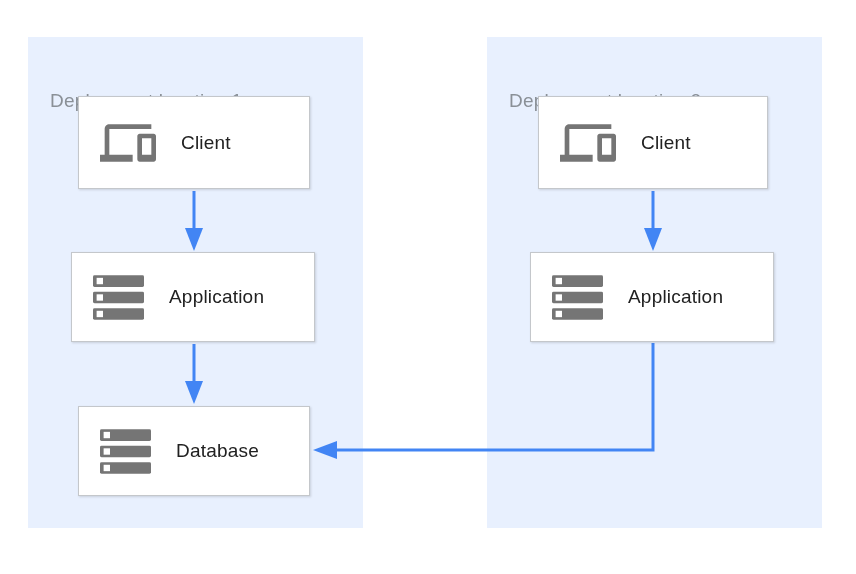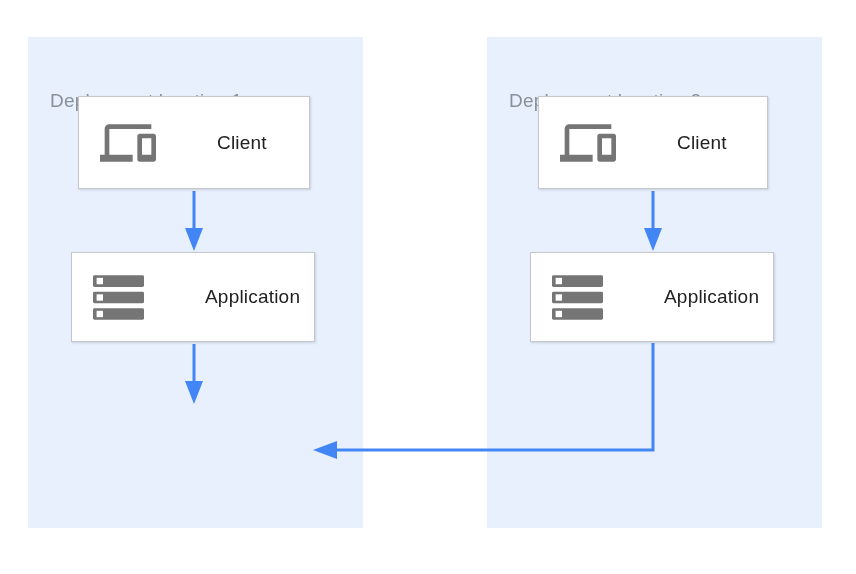--- a/index.html
+++ b/index.html
@@ -38,21 +38,20 @@
   }
   .node{
     position:absolute;
     background:var(--box-bg);
     border:1px solid var(--box-border);
     box-shadow:1px 1px 2px rgba(60,64,67,.18);
     display:flex;
     align-items:center;
     padding-left:21px;
     box-sizing:border-box;
-    gap:36px;
   }
   .n-client1{left:78px;top:96px;width:232px;height:93px;}
   .n-app1{left:71px;top:252px;width:244px;height:90px;}
   .n-db1{left:78px;top:406px;width:232px;height:90px;}
   .n-client2{left:538px;top:96px;width:230px;height:93px;}
   .n-app2{left:530px;top:252px;width:244px;height:90px;}
   .node .icon{
     display:flex;align-items:center;justify-content:center;
     margin-right:25px;
     flex:0 0 auto;
@@ -121,20 +120,35 @@
           <rect x="0" y="15.5" width="24" height="5.5" rx="0.7"></rect>
           <rect x="1.7" y="1.25" width="3" height="3" fill="#ffffff"></rect>
           <rect x="1.7" y="9" width="3" height="3" fill="#ffffff"></rect>
           <rect x="1.7" y="16.75" width="3" height="3" fill="#ffffff"></rect>
         </g>
       </svg>
     </span>
     <span class="node-label">Application</span>
   </div>
 
+  <div class="node n-db1">
+    <span class="icon">
+      <svg width="51" height="45" viewBox="0 0 24 21">
+        <g fill="#757575">
+          <rect x="0" y="0" width="24" height="5.5" rx="0.7"></rect>
+          <rect x="0" y="7.75" width="24" height="5.5" rx="0.7"></rect>
+          <rect x="0" y="15.5" width="24" height="5.5" rx="0.7"></rect>
+          <rect x="1.7" y="1.25" width="3" height="3" fill="#ffffff"></rect>
+          <rect x="1.7" y="9" width="3" height="3" fill="#ffffff"></rect>
+          <rect x="1.7" y="16.75" width="3" height="3" fill="#ffffff"></rect>
+        </g>
+      </svg>
+    </span>
+    <span class="node-label">Database</span>
+  </div>
 
   <div class="node n-client2">
     <span class="icon">
       <svg width="56" height="56" viewBox="0 0 24 24">
         <path d="M4 6h18V4H4c-1.1 0-2 .9-2 2v11H0v3h14v-3H4V6zm19 2h-6c-.55 0-1 .45-1 1v10c0 .55.45 1 1 1h6c.55 0 1-.45 1-1V9c0-.55-.45-1-1-1zm-1 9h-4v-7h4v7z" fill="#757575"></path>
       </svg>
     </span>
     <span class="node-label">Client</span>
   </div>
 

